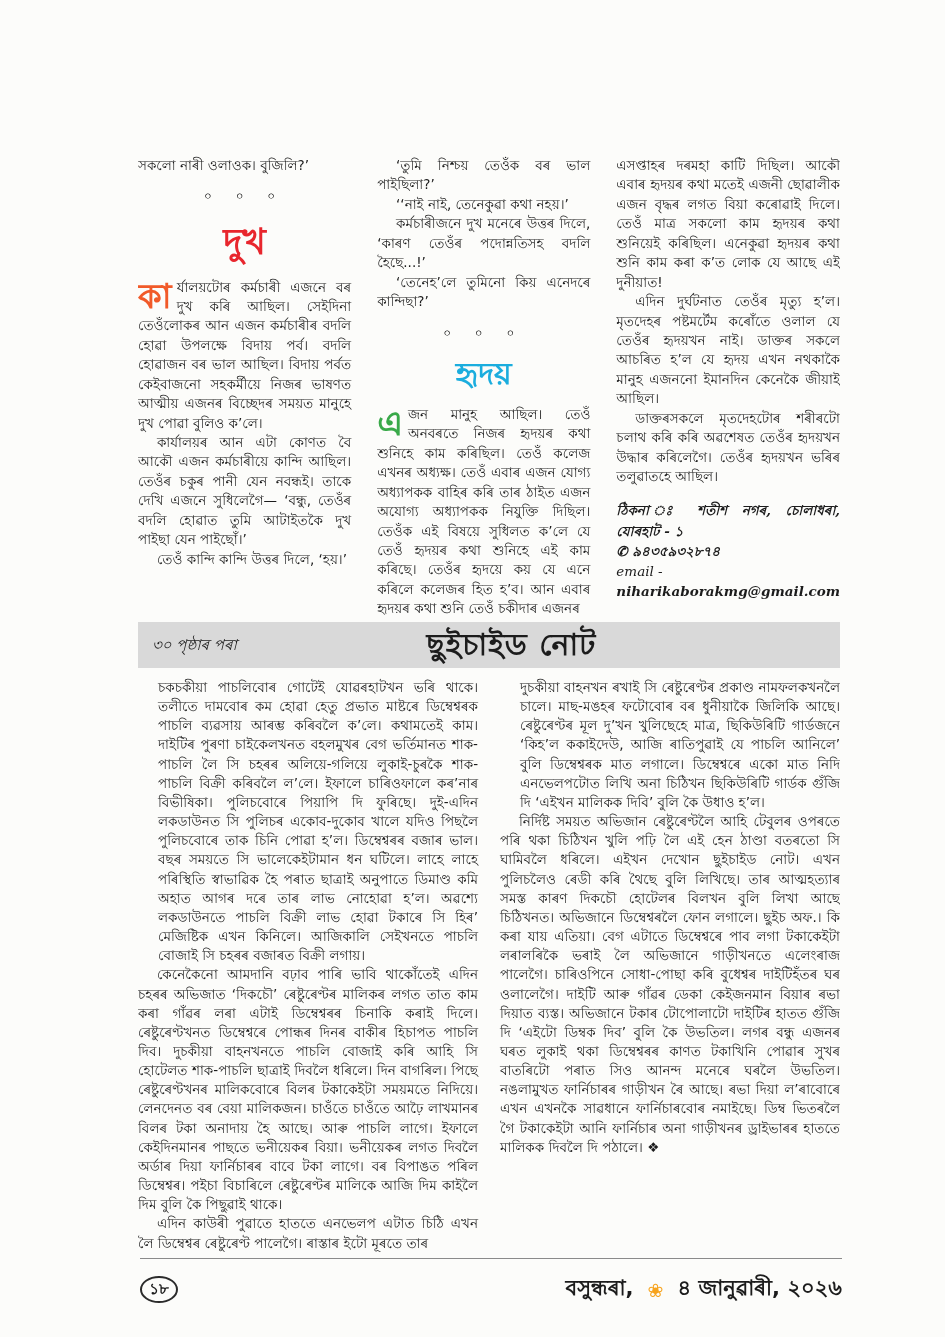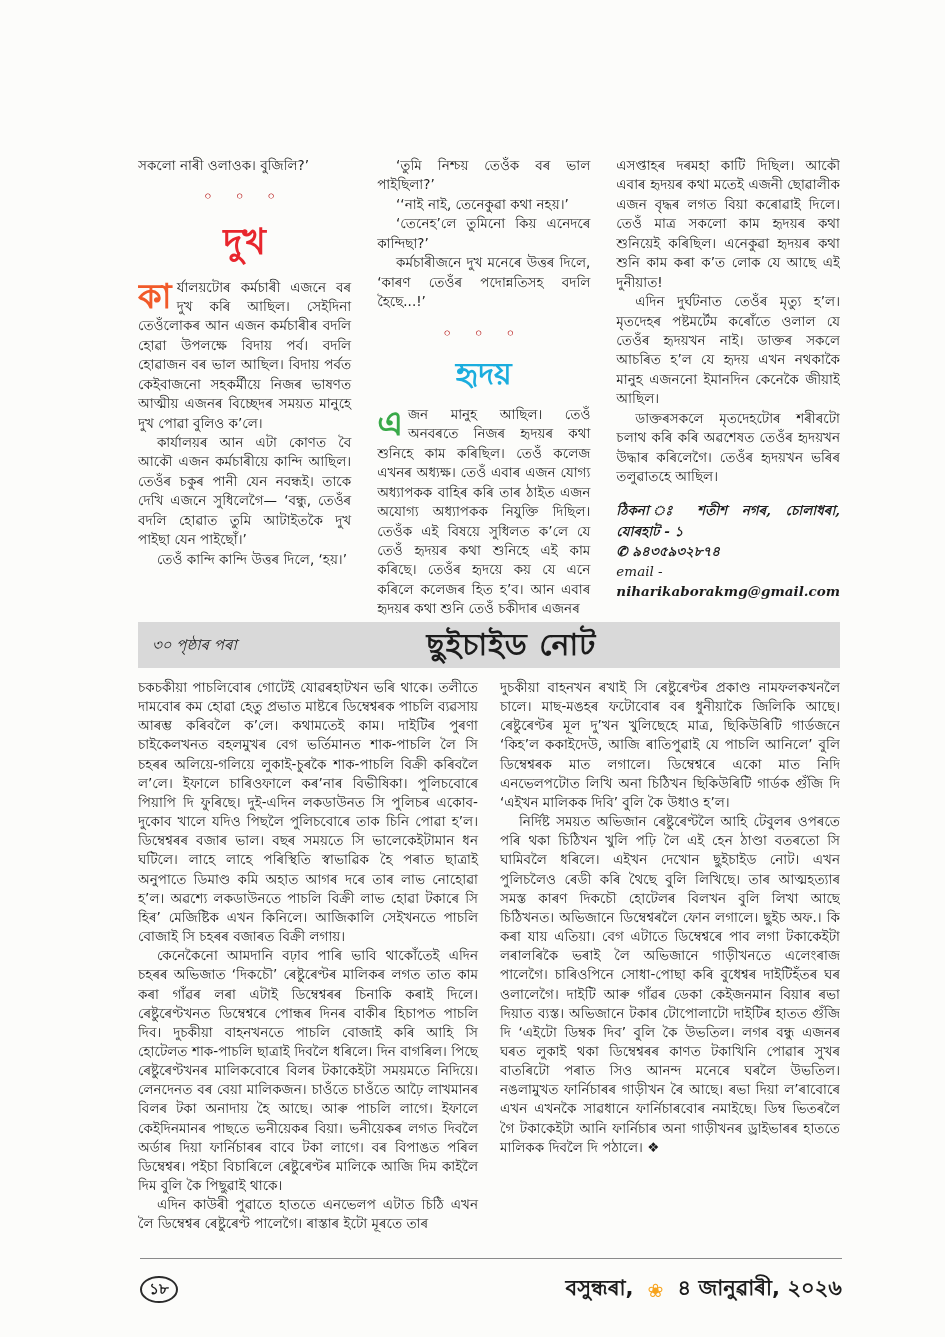--- a/index.html
+++ b/index.html
@@ -29,21 +29,21 @@
     line-height: 1.44;
     text-align: justify;
   }
   .col p { text-indent: 1.4em; }
   .col p.noindent { text-indent: 0; }
   .sep {
     text-align: center;
     letter-spacing: 10px;
     font-size: 12px;
     margin: 13px 0 10px;
-    color: #b91c1c;
+    color: #000000;
   }
   h2.story-h {
     text-align: center;
     font-weight: bold;
     margin: 2px 0 10px;
   }
   h2.h-red  { color: var(--red);  font-size: 36px; }
   h2.h-blue { color: var(--blue); font-size: 30px; }
   .dropcap {
     float: left;
@@ -94,21 +94,21 @@
     height: 574px;
     overflow: hidden;
   }
   .scol {
     flex: 1;
     font-size: 13.5px;
     line-height: 1.42;
     text-align: justify;
   }
   .scol p { text-indent: 1.4em; }
-  .scol p.noindent { text-indent: 0; }
+  .scol p.noindent { text-indent: 0; margin-left: 20px; }
   
   .footer {
     position: absolute;
     left: 140px; top: 1258px;
     width: 702px;
     border-top: 1px solid #8a8a8a;
     padding-top: 13px;
     display: flex;
     justify-content: space-between;
     align-items: center;
@@ -144,22 +144,22 @@
       <div class="sep">০ ০ ০</div>
       <h2 class="story-h h-red">দুখ</h2>
       <p class="noindent"><span class="dropcap dc-orange">কা</span><span>ৰ্যালয়টোৰ কৰ্মচাৰী এজনে বৰ দুখ কৰি আছিল। সেইদিনা তেওঁলোকৰ আন এজন কৰ্মচাৰীৰ বদলি হোৱা উপলক্ষে বিদায় পৰ্ব। বদলি হোৱাজন বৰ ভাল আছিল। বিদায় পৰ্বত কেইবাজনো সহকৰ্মীয়ে নিজৰ ভাষণত আত্মীয় এজনৰ বিচ্ছেদৰ সময়ত মানুহে দুখ পোৱা বুলিও ক’লে।</span></p>
       <p>কাৰ্যালয়ৰ আন এটা কোণত বৈ আকৌ এজন কৰ্মচাৰীয়ে কান্দি আছিল। তেওঁৰ চকুৰ পানী যেন নবন্ধই। তাকে দেখি এজনে সুধিলেগৈ— ‘বন্ধু, তেওঁৰ বদলি হোৱাত তুমি আটাইতকৈ দুখ পাইছা যেন পাইছোঁ।’</p>
       <p>তেওঁ কান্দি কান্দি উত্তৰ দিলে, ‘হয়।’</p>
     </div>
 
     <div class="col">
       <p>‘তুমি নিশ্চয় তেওঁক বৰ ভাল পাইছিলা?’</p>
       <p>‘‘নাই নাই, তেনেকুৱা কথা নহয়।’</p>
+      <p>কৰ্মচাৰীজনে দুখ মনেৰে উত্তৰ দিলে, ‘কাৰণ তেওঁৰ পদোন্নতিসহ বদলি হৈছে...!’</p>
       <p>‘তেনেহ’লে তুমিনো কিয় এনেদৰে কান্দিছা?’</p>
-      <p>কৰ্মচাৰীজনে দুখ মনেৰে উত্তৰ দিলে, ‘কাৰণ তেওঁৰ পদোন্নতিসহ বদলি হৈছে...!’</p>
       <div class="sep">০ ০ ০</div>
       <h2 class="story-h h-blue">হৃদয়</h2>
       <p class="noindent"><span class="dropcap dc-green">এ</span><span>জন মানুহ আছিল। তেওঁ অনবৰতে নিজৰ হৃদয়ৰ কথা শুনিহে কাম কৰিছিল। তেওঁ কলেজ এখনৰ অধ্যক্ষ। তেওঁ এবাৰ এজন যোগ্য অধ্যাপকক বাহিৰ কৰি তাৰ ঠাইত এজন অযোগ্য অধ্যাপকক নিযুক্তি দিছিল। তেওঁক এই বিষয়ে সুধিলত ক’লে যে তেওঁ হৃদয়ৰ কথা শুনিহে এই কাম কৰিছে। তেওঁৰ হৃদয়ে কয় যে এনে কৰিলে কলেজৰ হিত হ’ব। আন এবাৰ হৃদয়ৰ কথা শুনি তেওঁ চকীদাৰ এজনৰ</span></p>
     </div>
 
     <div class="col">
       <p class="noindent">এসপ্তাহৰ দৰমহা কাটি দিছিল। আকৌ এবাৰ হৃদয়ৰ কথা মতেই এজনী ছোৱালীক এজন বৃদ্ধৰ লগত বিয়া কৰোৱাই দিলে। তেওঁ মাত্ৰ সকলো কাম হৃদয়ৰ কথা শুনিয়েই কৰিছিল। এনেকুৱা হৃদয়ৰ কথা শুনি কাম কৰা ক’ত লোক যে আছে এই দুনীয়াত!</p>
       <p>এদিন দুৰ্ঘটনাত তেওঁৰ মৃত্যু হ’ল। মৃতদেহৰ পষ্টমৰ্টেম কৰোঁতে ওলাল যে তেওঁৰ হৃদয়খন নাই। ডাক্তৰ সকলে আচৰিত হ’ল যে হৃদয় এখন নথকাকৈ মানুহ এজননো ইমানদিন কেনেকৈ জীয়াই আছিল।</p>
       <p>ডাক্তৰসকলে মৃতদেহটোৰ শৰীৰটো চলাথ কৰি কৰি অৱশেষত তেওঁৰ হৃদয়খন উদ্ধাৰ কৰিলেগৈ। তেওঁৰ হৃদয়খন ভৰিৰ তলুৱাতহে আছিল।</p>
       <div class="addr">

